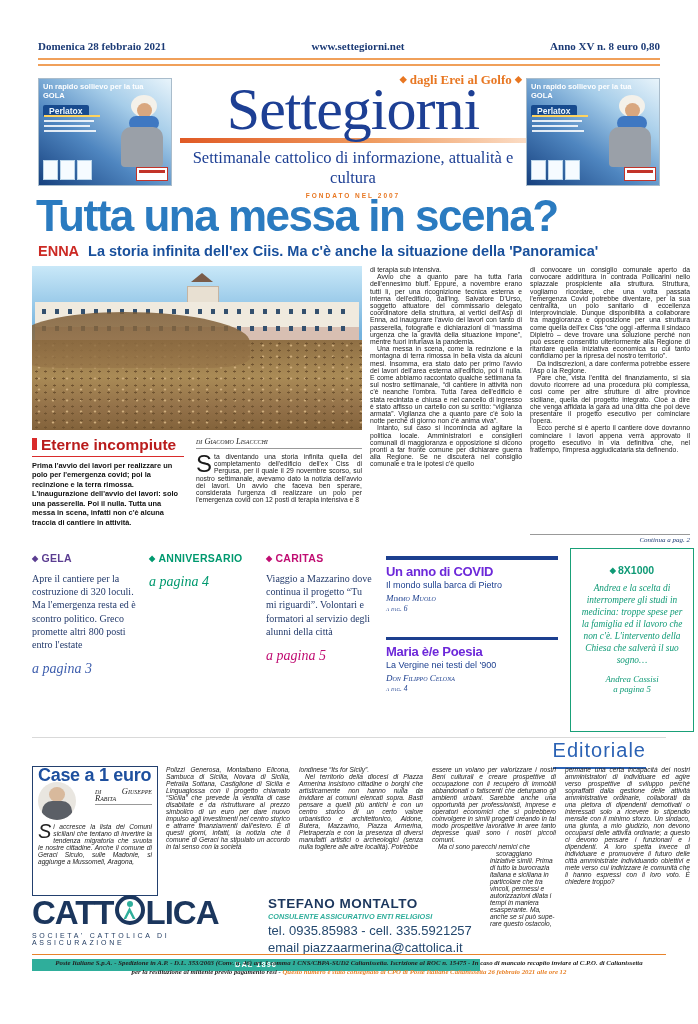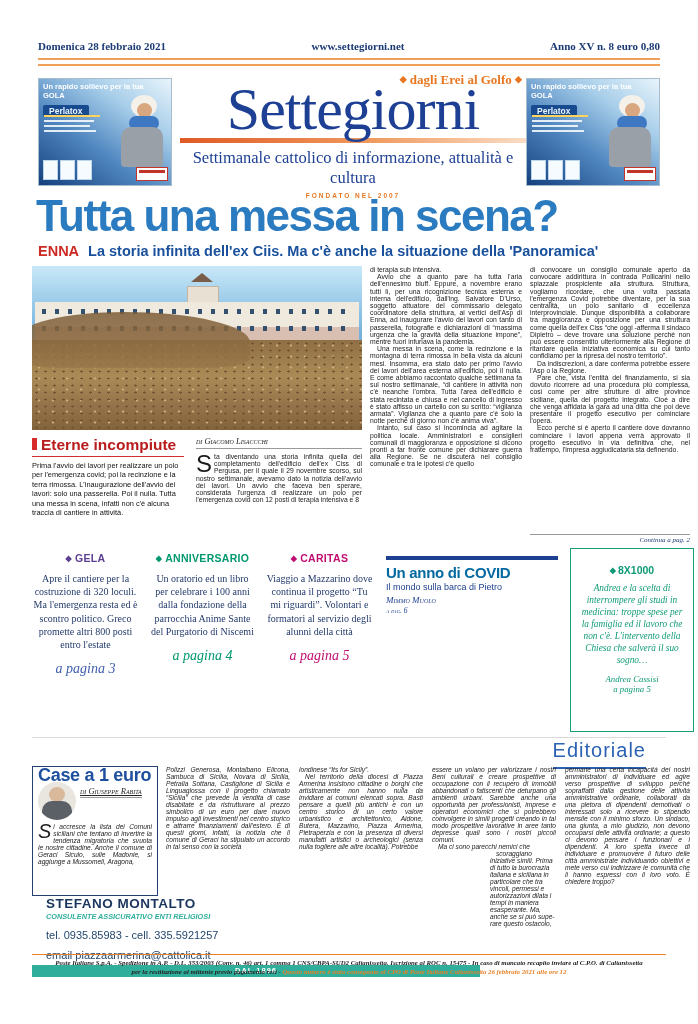--- a/index.html
+++ b/index.html
@@ -71,48 +71,48 @@
         linear-gradient(180deg,#8f6f44,#aa8b56 40%,#937149 75%,#83633b);
       background-size:9px 7px,14px 11px,100% 100%;}
   .mound{position:absolute;left:-4%;bottom:38%;width:70%;height:34%;border-radius:50% 60% 20% 20%;
       background:linear-gradient(180deg,#7c5c36,#99774a);opacity:.85;}
 
   .under-photo{position:absolute;left:0;top:170px;width:330px;display:flex;gap:12px;}
   .summary{width:152px;}
   .summary-title{color:#b91c1c;font-size:15.5px;font-weight:bold;border-bottom:1.5px solid #d92b2b;
       padding-bottom:2px;margin-bottom:4px;}
   .redsq{display:inline-block;width:5px;height:12px;background:#d92b2b;margin-right:4px;}
-  .summary-text{font-size:7.4px;font-weight:normal;line-height:1.28;color:#111;}
+  .summary-text{font-size:7.4px;font-weight:bold;line-height:1.28;color:#111;}
   .colA{width:166px;position:relative;}
   .byline{font-family:"Liberation Serif",serif;font-style:italic;font-variant:small-caps;font-size:8.5px;
       color:#222;border-bottom:1px solid #999;padding-bottom:2px;margin-bottom:4px;}
   .body-txt{font-size:6.8px;line-height:7.2px;text-align:justify;color:#1a1a1a;}
   .body-txt p{margin:0;}
   .body-txt p + p{text-indent:7px;}
   .dropcap{float:left;font-size:24px;line-height:20px;padding:1px 2px 0 0;color:#1a1a1a;}
   .colB{position:absolute;left:338px;top:0;width:152px;height:282px;}
   .colC{position:absolute;left:498px;top:0;width:160px;height:282px;}
   .continua{position:absolute;bottom:4px;left:0;right:0;border-top:1px solid #999;padding-top:2px;
       text-align:right;font-family:"Liberation Serif",serif;font-style:italic;font-size:7px;color:#1b3a75;}
 
   
   .teasers{position:absolute;left:32px;top:552px;width:342px;display:flex;gap:10px;}
-  .teaser{width:107px;text-align:center;}
+  .teaser{width:107px;text-align:left;}
   .t-head{font-size:10.5px;font-weight:bold;letter-spacing:.3px;margin-bottom:8px;}
   .t-head .dia{font-size:8px;margin-right:3px;vertical-align:1px;}
   .t-gela .t-head{color:#5b3d91;} .t-anniv .t-head{color:#00996f;} .t-caritas .t-head{color:#c00d72;}
   .t-body{font-family:"Liberation Serif",serif;font-size:10px;line-height:1.32;color:#233a6b;}
   .t-page{font-family:"Liberation Serif",serif;font-style:italic;font-size:14px;margin-top:10px;}
   .t-gela .t-page{color:#3f5fae;} .t-anniv .t-page{color:#00996f;} .t-caritas .t-page{color:#c00d72;}
 
   
   .features{position:absolute;left:386px;top:556px;width:172px;}
   .feature{margin-bottom:24px;}
   .f-bar{height:3.5px;background:#1c3f8f;margin-bottom:4px;}
-  .f-title{font-size:15px;font-weight:bold;color:#0369a1;letter-spacing:-.3px;}
+  .f-title{font-size:13px;font-weight:bold;color:#6d28d9;letter-spacing:-.3px;}
   .f-sub{font-size:9px;color:#1c3f8f;margin-top:1px;}
   .f-author{font-family:"Liberation Serif",serif;font-style:italic;font-variant:small-caps;font-size:9px;
       color:#1c3f8f;margin-top:3px;}
   .f-page{font-family:"Liberation Serif",serif;font-style:italic;font-variant:small-caps;font-size:7.5px;
       color:#1c3f8f;margin-top:1px;}
 
   
   .box8{position:absolute;left:570px;top:548px;width:124px;height:184px;border:1px solid #19a078;
       padding:15px 6px;box-sizing:border-box;text-align:center;color:#0f9a76;}
   .b8-head{font-size:10.5px;font-weight:bold;margin-bottom:6px;}
@@ -126,21 +126,21 @@
   
   .ed-label{position:absolute;right:52px;top:739px;font-size:20px;color:#2b62b4;letter-spacing:1px;
       border-bottom:2px solid #2b62b4;padding-bottom:5px;}
   .editorial{position:absolute;left:32px;top:766px;width:658px;}
   .ed-col{position:absolute;top:0;width:124px;font-style:italic;font-size:6.6px;line-height:7px;
       text-align:justify;color:#222;}
   .ed-col p{margin:0;} .ed-col p + p{text-indent:6px;}
   .ed1{left:0;width:126px;border:1.5px solid #23406e;padding:5px;font-style:normal;box-sizing:border-box;height:130px;}
   .ed2{left:134px;} .ed3{left:267px;} .ed4{left:400px;} .ed5{left:533px;width:125px;}
   .ed-title{font-size:18px;font-weight:bold;color:#1d4f9e;letter-spacing:-.3px;margin-bottom:3px;}
-  .ed-head-row{display:flex;gap:4px;margin-bottom:3px;text-decoration:underline;}
+  .ed-head-row{display:flex;gap:19px;margin-bottom:3px;}
   .author-photo{width:38px;height:38px;border-radius:50%;background:#e9e6e0;position:relative;overflow:hidden;flex:0 0 38px;}
   .ap-head{position:absolute;left:11px;top:5px;width:16px;height:15px;border-radius:50%;background:#d8b99c;}
   .ap-body{position:absolute;left:4px;top:19px;width:30px;height:20px;border-radius:10px 10px 0 0;background:#5b5f66;}
   .ed-byline{font-family:"Liberation Serif",serif;font-style:italic;font-variant:small-caps;font-size:8.5px;
       color:#222;border-bottom:1px solid #999;height:fit-content;padding-bottom:2px;margin-top:6px;}
   .ed-txt{font-style:italic;font-size:6.6px;line-height:7px;text-align:justify;}
   .ed-drop{float:left;font-size:20px;line-height:17px;font-style:italic;padding-right:2px;}
   .ed4 .narrow{margin-left:58px;text-align:left;}
 
   
@@ -150,21 +150,21 @@
   .cat-logo{font-size:33px;font-weight:bold;color:#1b365d;letter-spacing:-1px;line-height:33px;white-space:nowrap;}
   .cat-o{display:inline-block;width:22px;height:22px;border:4.5px solid #1b365d;border-radius:50%;
       position:relative;top:1px;margin:0 1px;}
   .p-head{position:absolute;left:8px;top:2px;width:6px;height:6px;border-radius:50%;background:#2fae9b;}
   .p-body{position:absolute;left:5px;top:8px;width:12px;height:12px;background:#2fae9b;
       clip-path:polygon(50% 0,100% 100%,78% 100%,50% 45%,22% 100%,0 100%);}
   .cat-sub{font-size:7px;letter-spacing:2.7px;color:#1b365d;margin-top:3px;}
   .cat-right{padding-left:14px;padding-top:2px;}
   .cat-agent{font-size:13.5px;font-weight:bold;color:#1b365d;letter-spacing:.5px;}
   .cat-role{font-size:7.3px;font-style:italic;font-weight:bold;color:#2fae9b;margin-top:1px;}
-  .cat-phone,.cat-email{font-size:11px;color:#24486e;margin-top:8px;}
+  .cat-phone,.cat-email{font-size:13px;color:#24486e;margin-top:2px;}
   .cat-bar{margin-top:4px;height:12px;background:#2fae9b;color:#fff;font-size:7.5px;font-weight:bold;
       letter-spacing:1px;text-align:center;line-height:12px;}
 
   
   .footer-rule{position:absolute;left:32px;right:32px;top:954px;border-top:1px solid #e8832a;}
   .footer{position:absolute;left:32px;right:32px;top:958px;text-align:center;
       font-family:"Liberation Serif",serif;font-style:italic;font-weight:bold;font-size:6.8px;
       line-height:9px;color:#222;}
   .footer .orange{color:#e8832a;}
   .dia{display:inline-block;}
@@ -297,38 +297,44 @@
   </div>
 
   <div class="teasers">
     <div class="teaser t-gela">
       <div class="t-head"><span class="dia">◆</span><span>GELA</span></div>
       <div class="t-body">Apre il cantiere per la costruzione di 320 loculi. Ma l'emergenza resta ed è scontro politico. Greco promette altri 800 posti entro l'estate</div>
       <div class="t-page">a pagina 3</div>
     </div>
     <div class="teaser t-anniv">
       <div class="t-head"><span class="dia">◆</span><span>ANNIVERSARIO</span></div>
-      <div class="t-body">Un oratorio ed un libro per celebrare i 100 anni dalla fondazione della parrocchia Anime Sante del Purgatorio di Niscemi</div>
       <div class="t-page">a pagina 4</div>
     </div>
     <div class="teaser t-caritas">
       <div class="t-head"><span class="dia">◆</span><span>CARITAS</span></div>
       <div class="t-body">Viaggio a Mazzarino dove continua il progetto “Tu mi riguardi”. Volontari e formatori al servizio degli alunni della città</div>
       <div class="t-page">a pagina  5</div>
     </div>
   </div>
 
   <div class="features">
     <div class="feature">
       <div class="f-bar"></div>
       <div class="f-title">Un anno di COVID</div>
       <div class="f-sub">Il mondo sulla barca di Pietro</div>
       <div class="f-author">Mimmo Muolo</div>
       <div class="f-page">a pag. 6</div>
     </div>
+    <div class="feature">
+      <div class="f-bar"></div>
+      <div class="f-title">Maria è/e Poesia</div>
+      <div class="f-sub">La Vergine nei testi del '900</div>
+      <div class="f-author">Don Filippo Celona</div>
+      <div class="f-page">a pag. 4</div>
+    </div>
   </div>
 
   <div class="box8">
     <div class="b8-head"><span class="dia">◆</span><span>8X1000</span></div>
     <div class="b8-text">Andrea e la scelta di interrompere gli studi in medicina: troppe spese per la famiglia ed il lavoro che non c'è. L'intervento della Chiesa che salverà il suo sogno…</div>
     <div class="b8-author">Andrea Cassisi</div>
     <div class="b8-page">a pagina 5</div>
   </div>
 
   <div class="sep-line"></div>
@@ -361,20 +367,26 @@
       <p>Ma ci sono parecchi nemici che</p>
       <p class="narrow">scoraggiano iniziative simili. Prima di tutto la burocrazia italiana e siciliana in particolare che tra vincoli, permessi e autorizzazioni dilata i tempi in maniera esasperante. Ma, anche se si può supe-rare questo ostacolo,</p>
     </div>
     <div class="ed-col ed5">
       <p>permane una certa incapacità dei nostri amministratori di individuare ed agire verso prospettive di sviluppo perché sopraffatti dalla gestione delle attività amministrative ordinarie, collaborati da una pletora di dipendenti demotivati o interessati solo a ricevere lo stipendio mensile con il minimo sforzo. Un sindaco, una giunta, a mio giudizio, non devono occuparsi delle attività ordinarie; a questo ci devono pensare i funzionari e i dipendenti. A loro spetta invece di individuare e promuovere il futuro delle città amministrate individuando obiettivi e mete verso cui indirizzare le comunità che li hanno espressi con il loro voto. È chiedere troppo?</p>
     </div>
   </div>
 
   <div class="cattolica">
     <div class="cat-top">
+      <div class="cat-left">
+        <div class="cat-logo">
+          <span>CATT</span><span class="cat-o"><i class="p-head"></i><i class="p-body"></i></span><span>LICA</span>
+        </div>
+        <div class="cat-sub">SOCIETA'  CATTOLICA  DI  ASSICURAZIONE</div>
+      </div>
       <div class="cat-right">
         <div class="cat-agent">STEFANO MONTALTO</div>
         <div class="cat-role">CONSULENTE ASSICURATIVO ENTI RELIGIOSI</div>
         <div class="cat-phone">tel. 0935.85983 - cell. 335.5921257</div>
         <div class="cat-email">email piazzaarmerina@cattolica.it</div>
       </div>
     </div>
     <div class="cat-bar">DAL 1896</div>
   </div>
 

